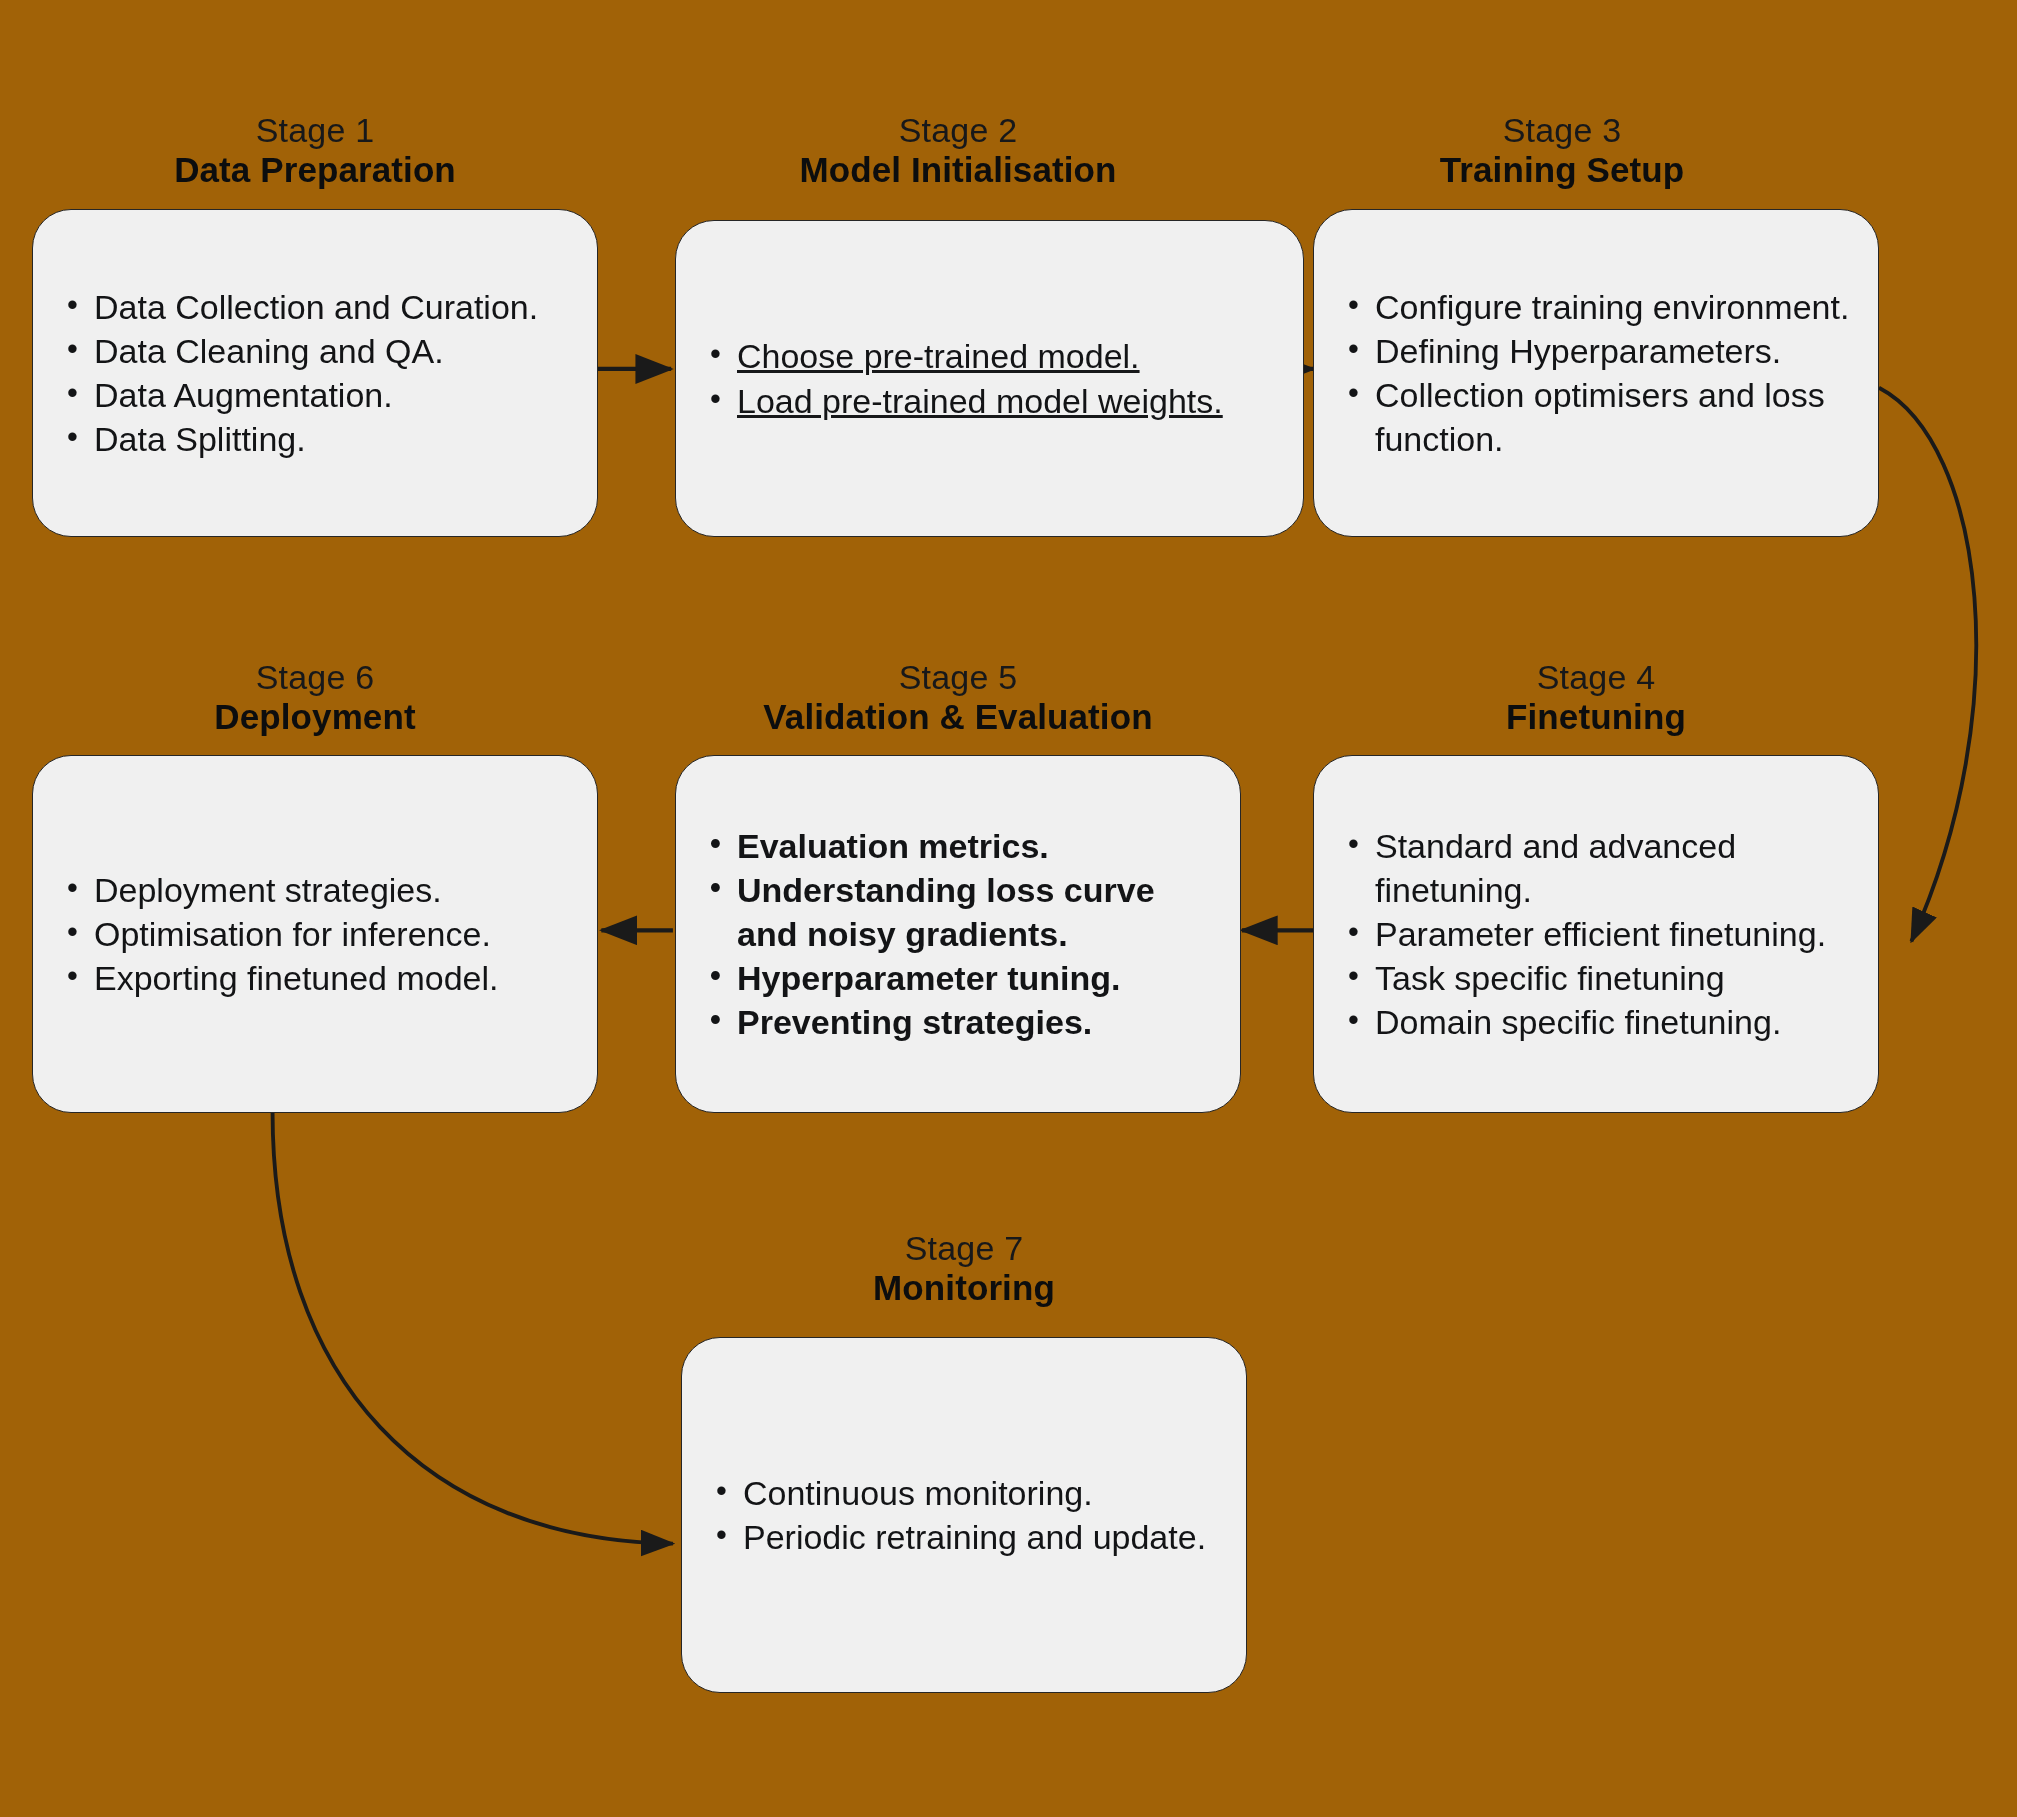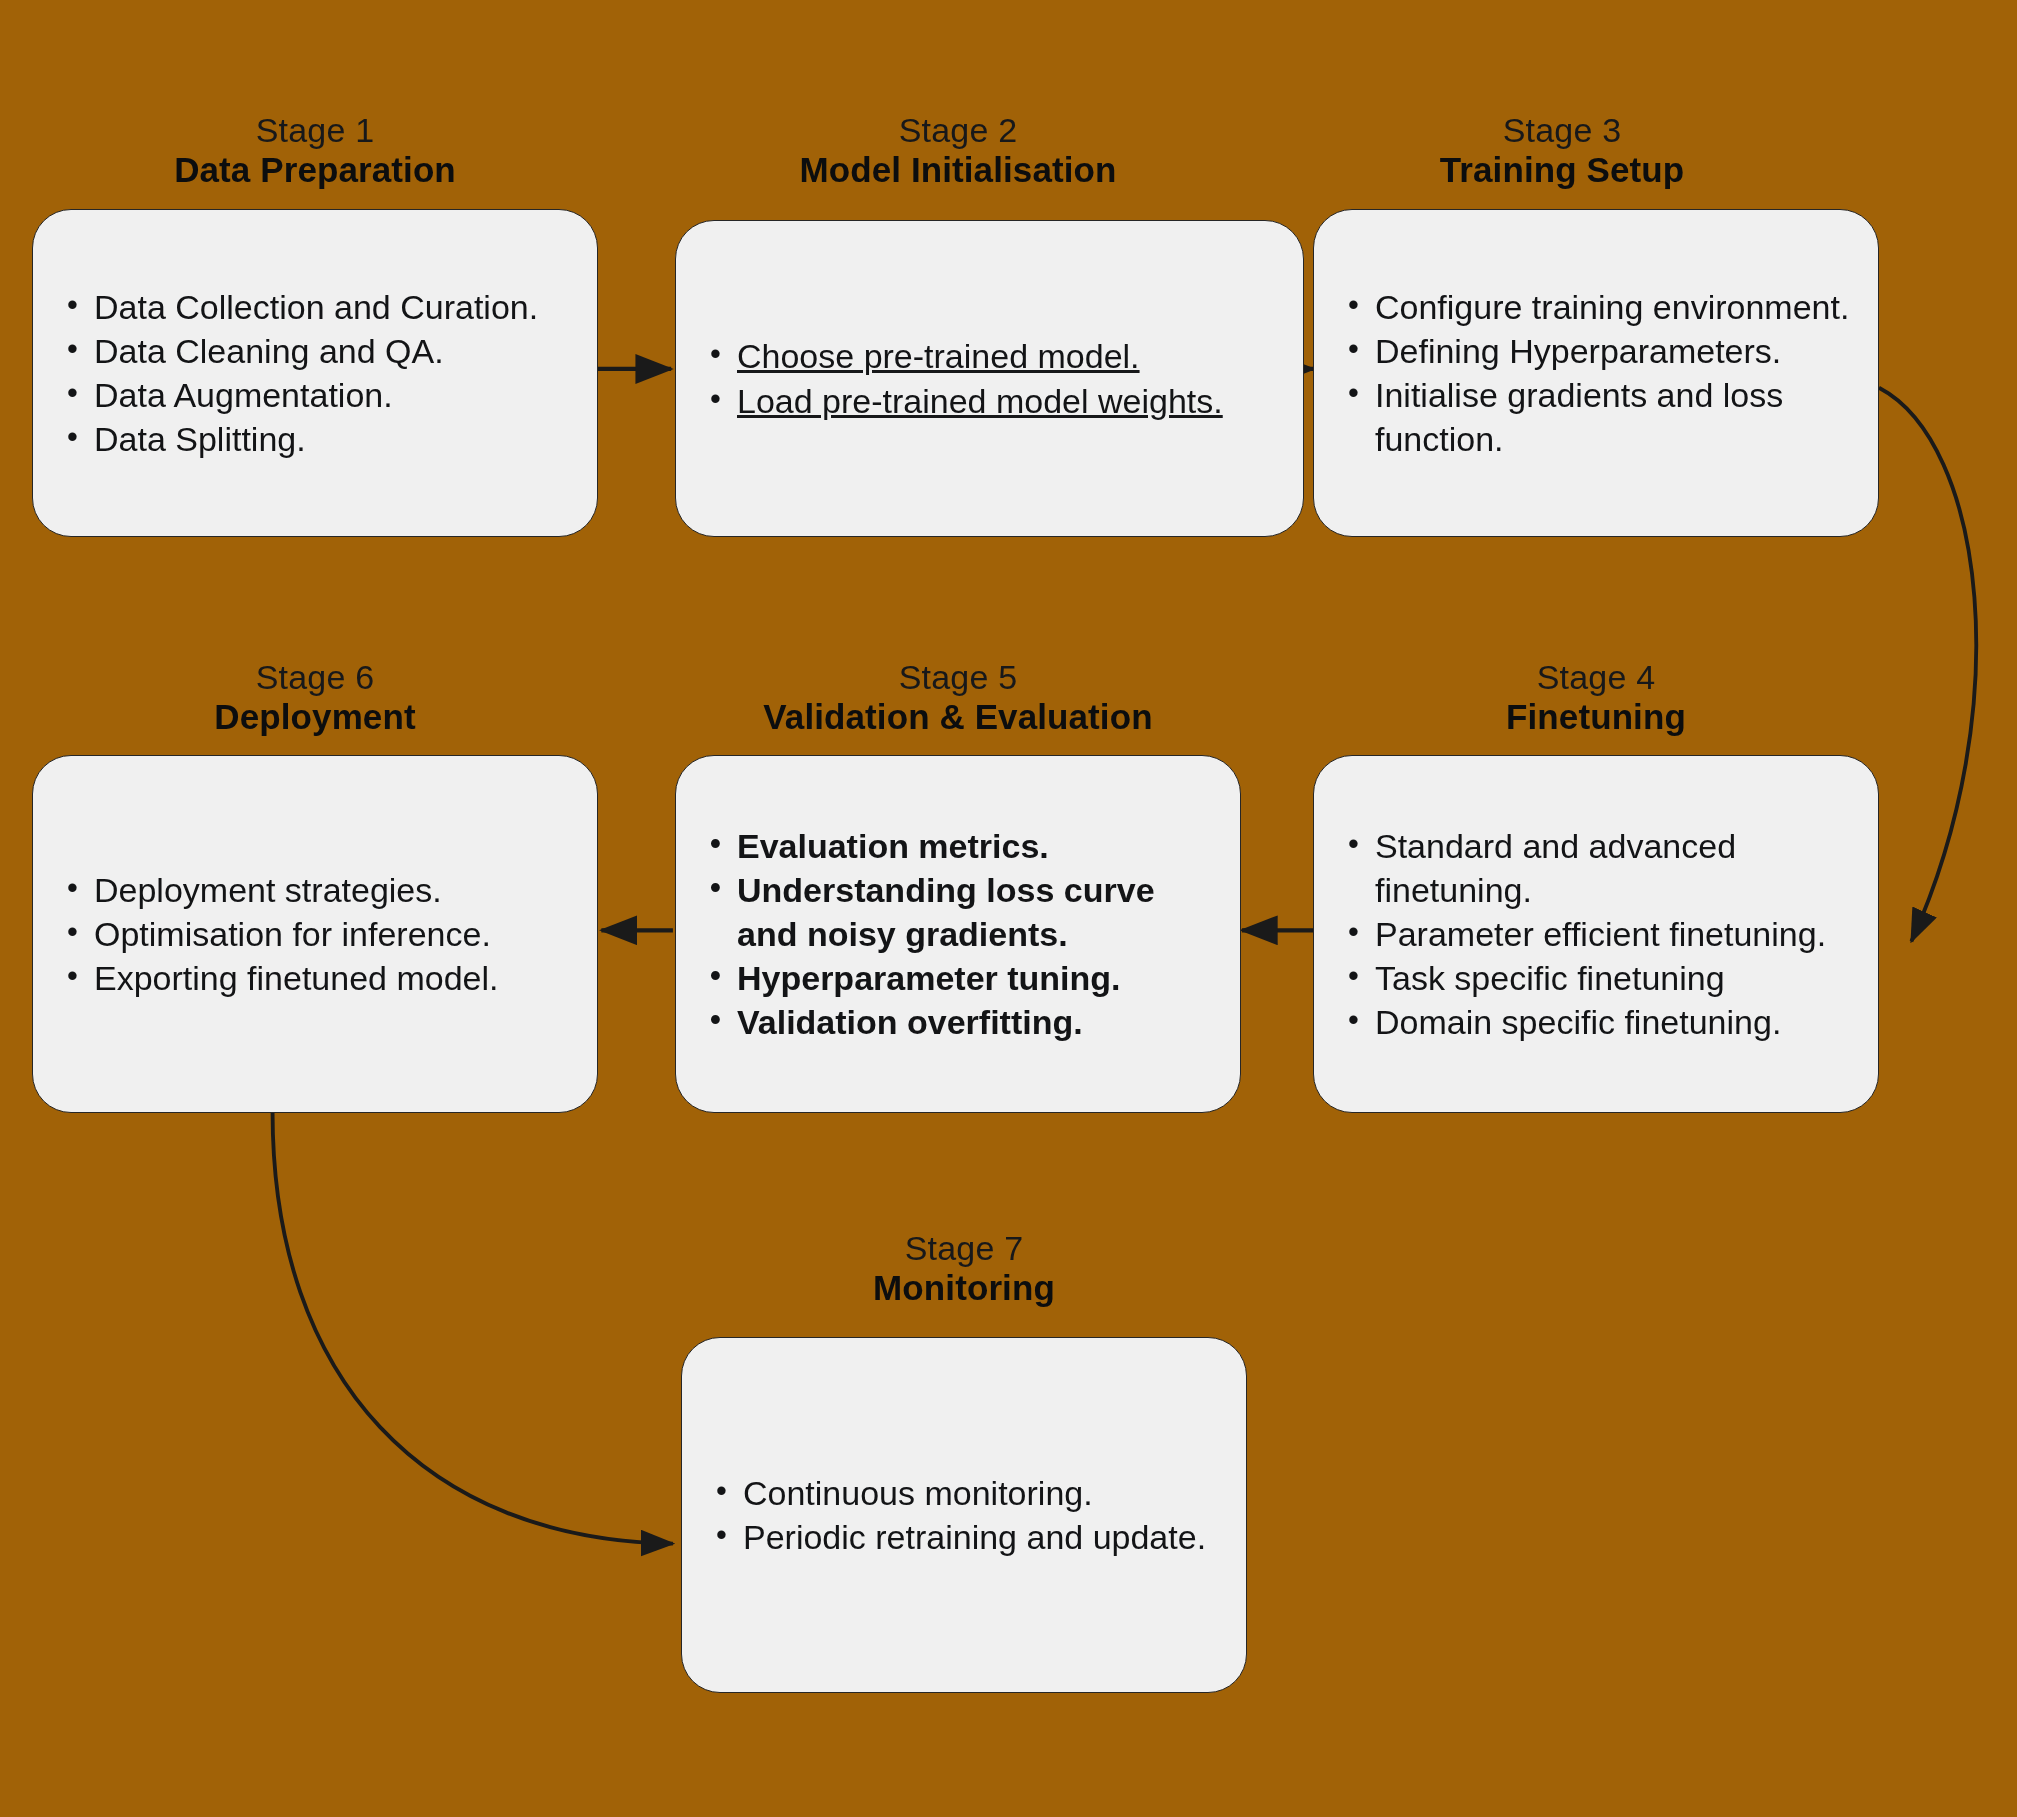--- a/index.html
+++ b/index.html
@@ -149,21 +149,21 @@
 
   <div class="stage">
     <div class="stage-heading" style="left:1279px; top:111px; width:566px;">
       <span class="stage-number">Stage 3</span>
       <span class="stage-title">Training Setup</span>
     </div>
     <div class="stage-box" style="left:1313px; top:209px; width:566px; height:328px;">
       <ul class="bullets">
         <li>Configure training environment.</li>
         <li>Defining Hyperparameters.</li>
-        <li>Initialise gradients and loss function.</li>
+        <li>Collection optimisers and loss function.</li>
       </ul>
     </div>
   </div>
 
   <div class="stage">
     <div class="stage-heading" style="left:32px; top:658px; width:566px;">
       <span class="stage-number">Stage 6</span>
       <span class="stage-title">Deployment</span>
     </div>
     <div class="stage-box" style="left:32px; top:755px; width:566px; height:358px;">
@@ -178,21 +178,21 @@
   <div class="stage">
     <div class="stage-heading" style="left:675px; top:658px; width:566px;">
       <span class="stage-number">Stage 5</span>
       <span class="stage-title">Validation &amp; Evaluation</span>
     </div>
     <div class="stage-box" style="left:675px; top:755px; width:566px; height:358px;font-weight:bold;">
       <ul class="bullets">
         <li>Evaluation metrics.</li>
         <li>Understanding loss curve and noisy gradients.</li>
         <li>Hyperparameter tuning.</li>
-        <li>Validation overfitting.</li>
+        <li>Preventing strategies.</li>
       </ul>
     </div>
   </div>
 
   <div class="stage">
     <div class="stage-heading" style="left:1313px; top:658px; width:566px;">
       <span class="stage-number">Stage 4</span>
       <span class="stage-title">Finetuning</span>
     </div>
     <div class="stage-box" style="left:1313px; top:755px; width:566px; height:358px;">

